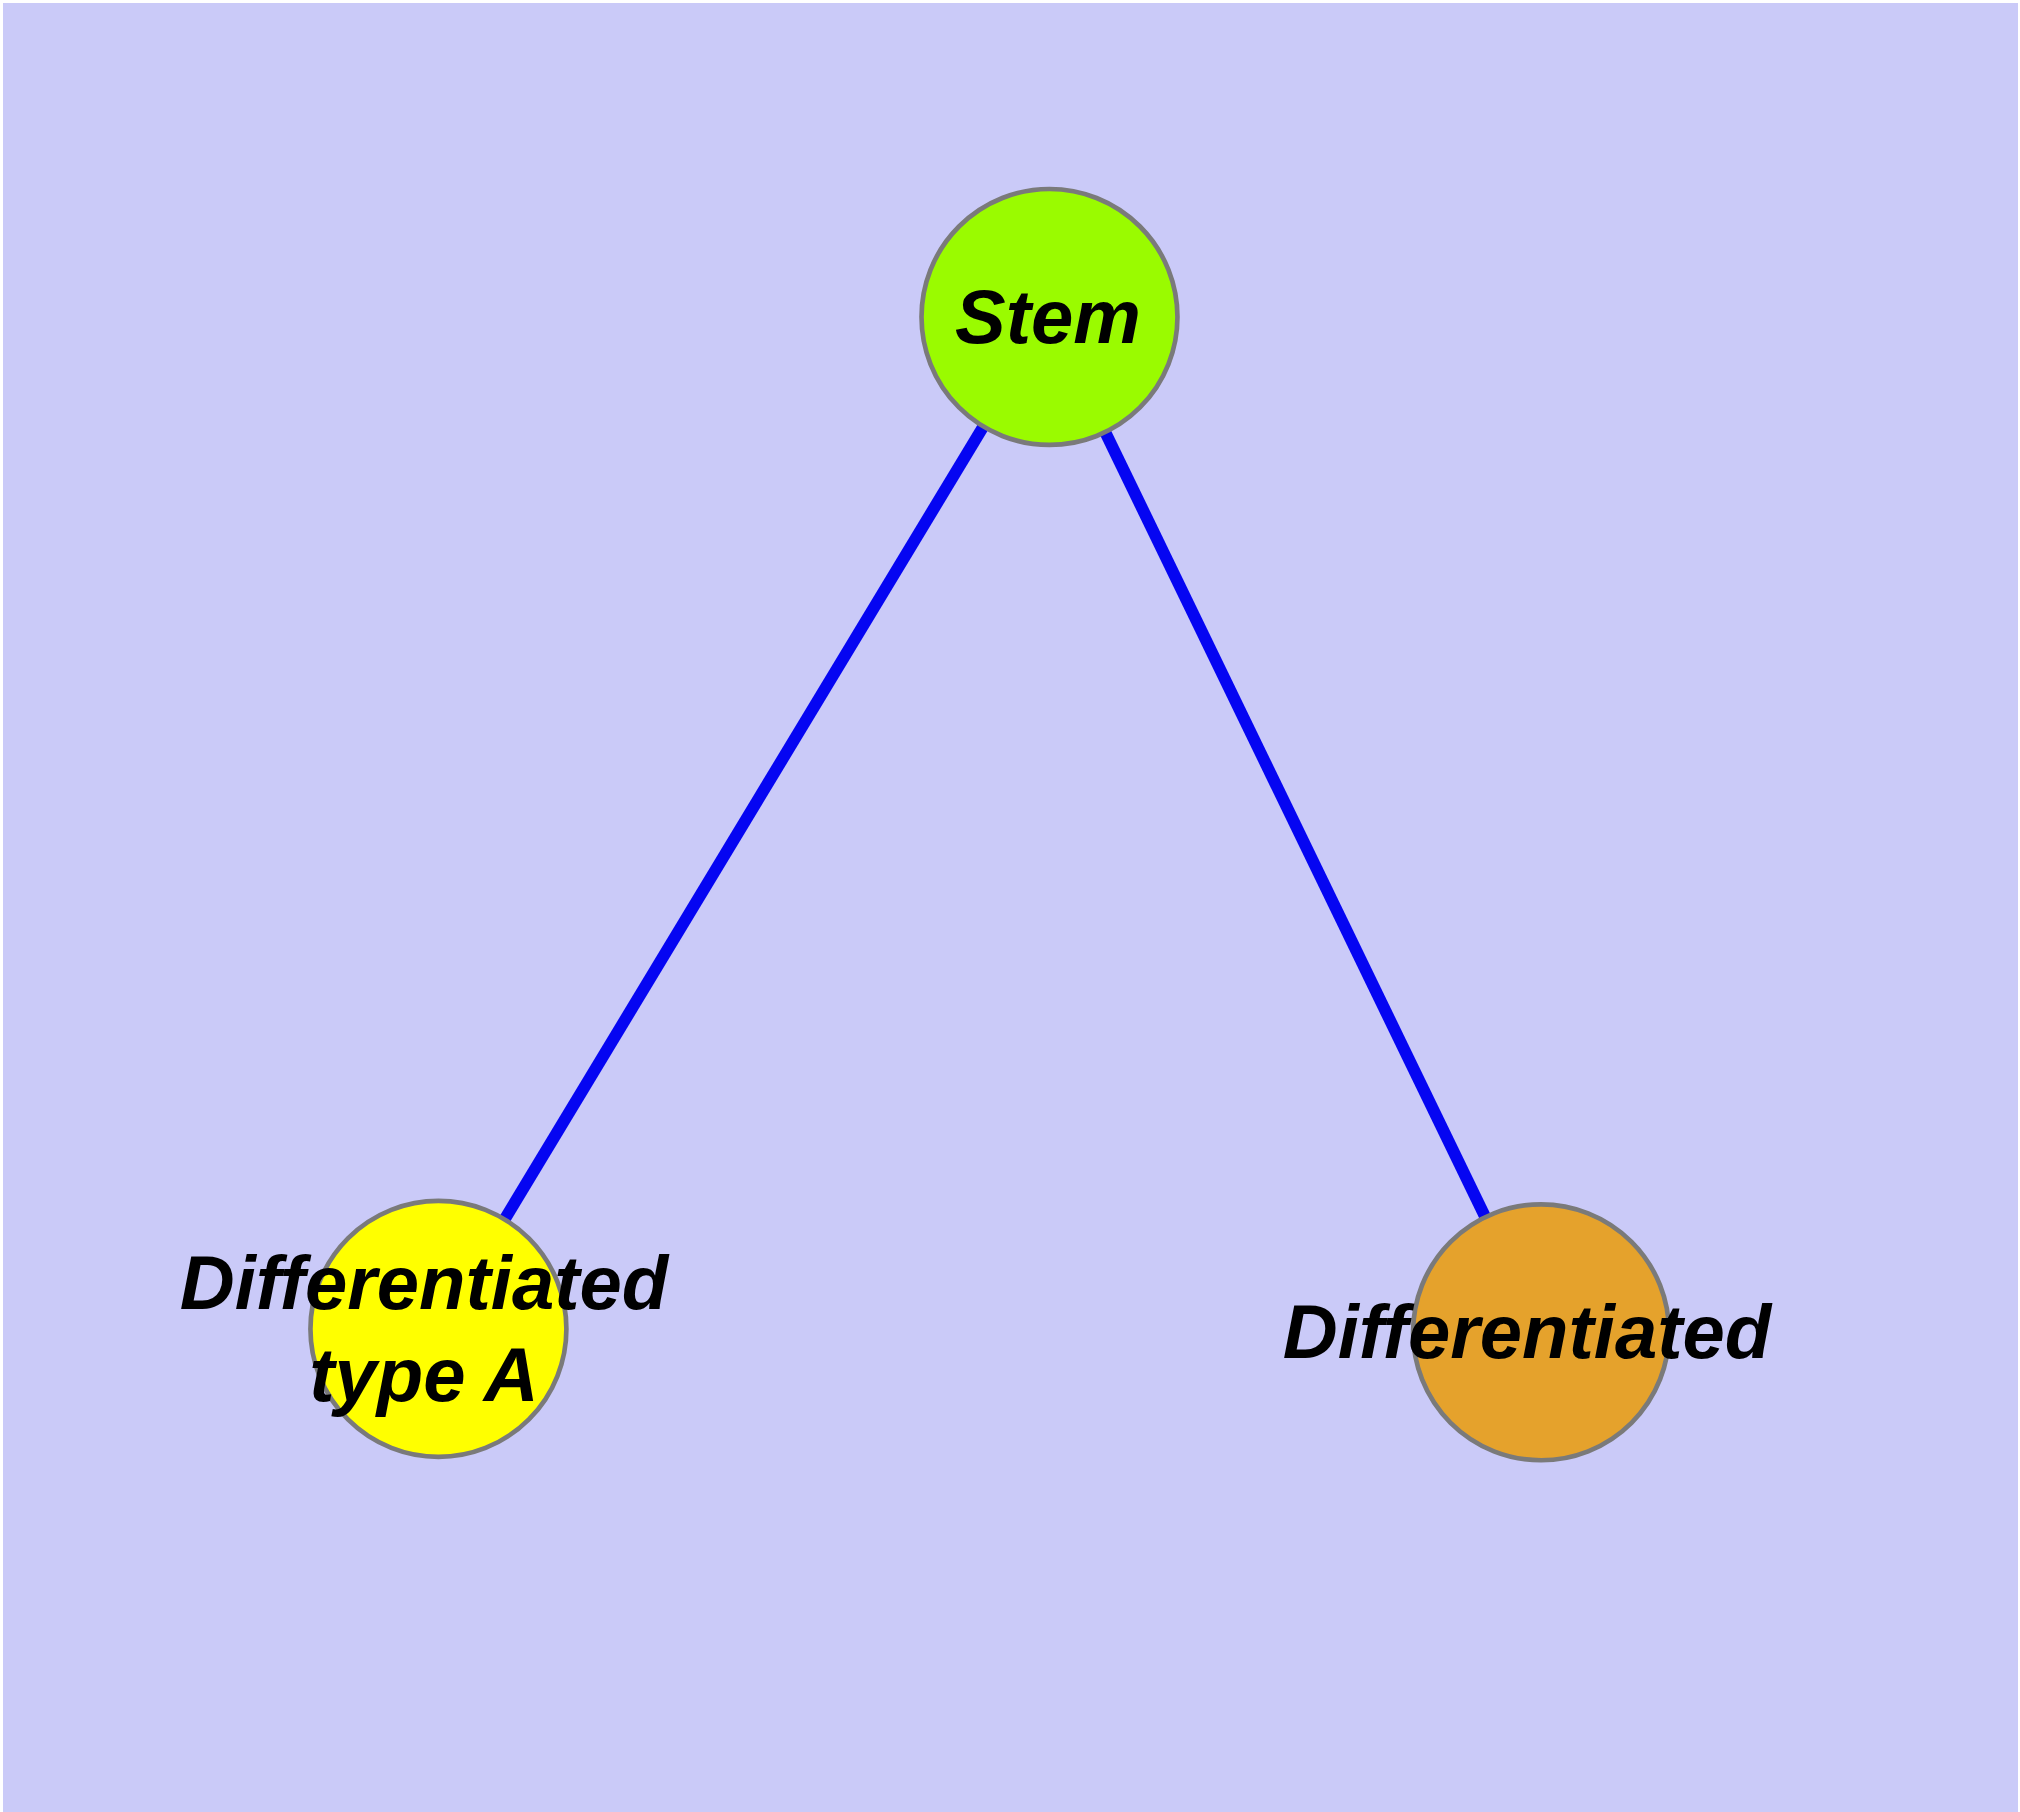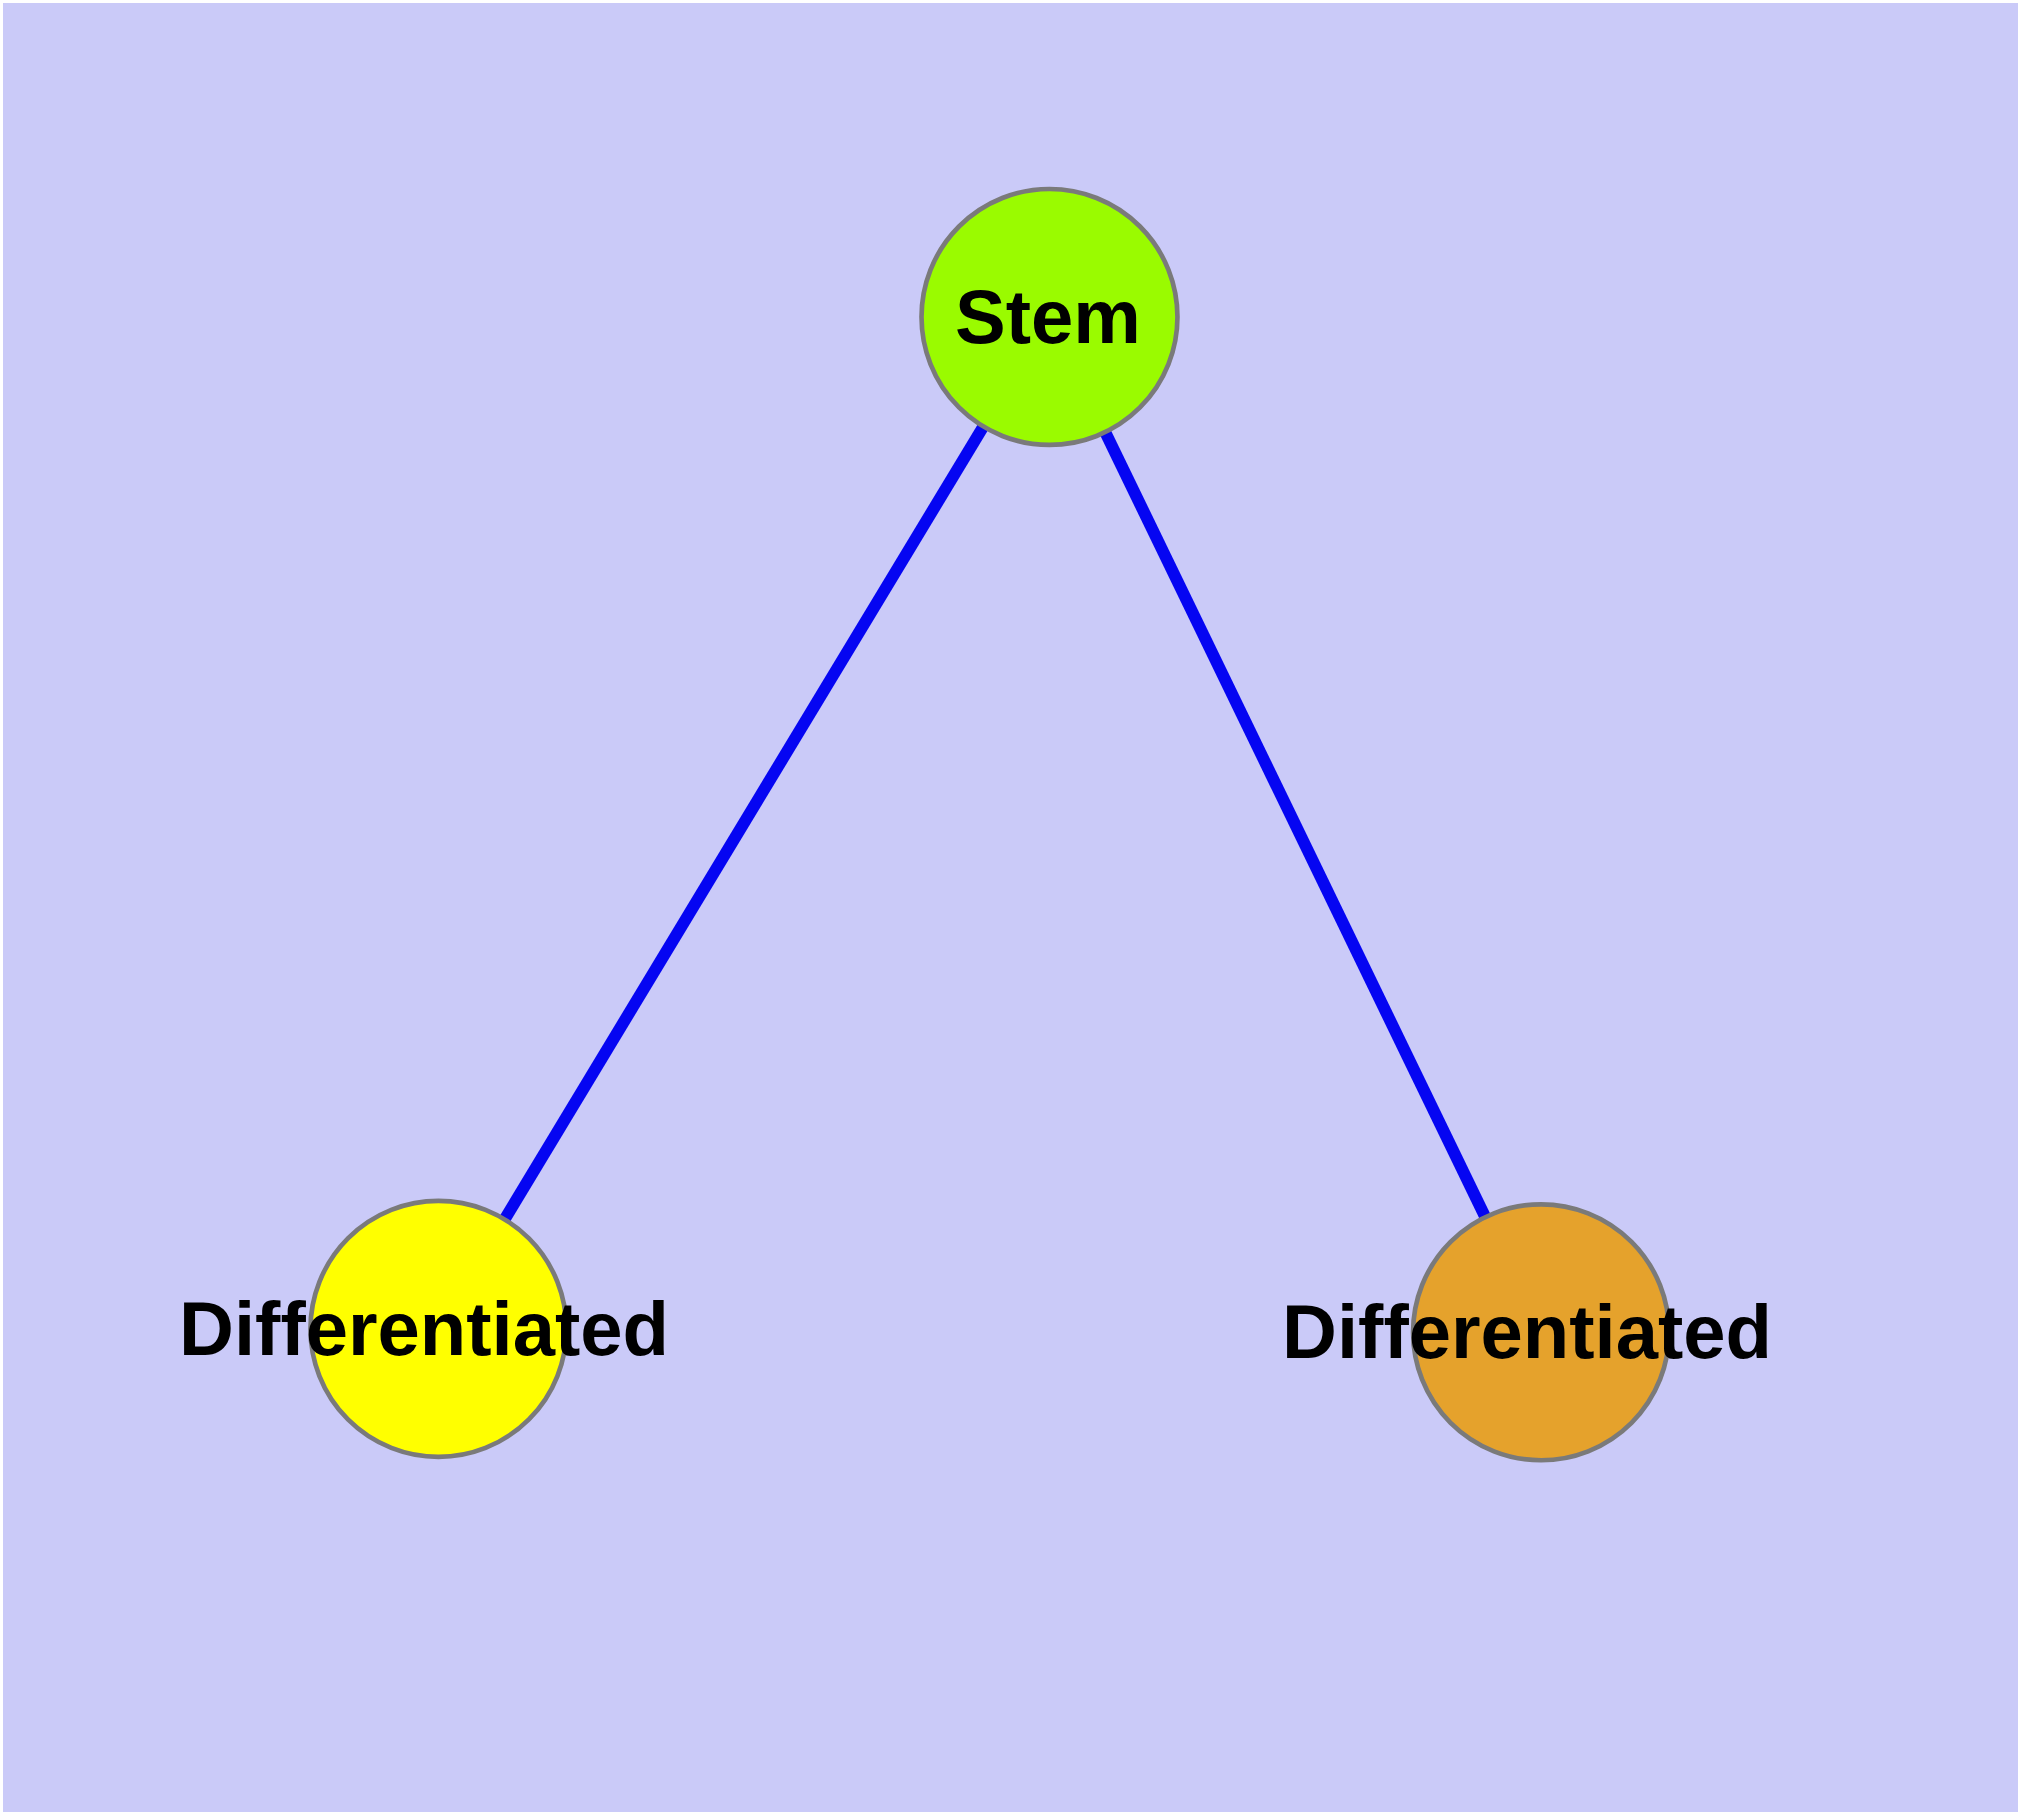--- a/index.html
+++ b/index.html
@@ -19,20 +19,21 @@
     background: #CACAF8;
     overflow: hidden;
   }
   
   .world {
     position: absolute;
     left: -2.5px;
     top: -3.4px;
     width: 2021px;
     height: 1812px;
+    font-style: italic;
   }
   .world svg {
     position: absolute;
     left: 0;
     top: 0;
   }
   .node-label {
     position: absolute;
     transform: translate(-50%, -50%);
     font-family: "Liberation Sans", sans-serif;
@@ -58,20 +59,21 @@
 
       <circle cx="1238" cy="374" r="151" stroke-width="5.5" fill="#9AFB00" stroke="#7A7A7A"></circle>
       <circle cx="517" cy="1568" r="151" stroke-width="5.5" fill="#FFFF00" stroke="#7A7A7A"></circle>
       <circle cx="1818" cy="1572" r="151" stroke-width="5.5" fill="#E5A22C" stroke="#7A7A7A"></circle>
     </svg>
 
     <div class="node-label" style="left:1048px; top:317px;">Stem</div>
 
     <div class="node-label" style="left:424px; top:1329px;">
       <div>Differentiated</div>
+      <div>type A</div>
     </div>
 
     <div class="node-label" style="left:1527px; top:1332px;">
       <div>Differentiated</div>
     </div>
 
   </div>
 </div>
 
 

